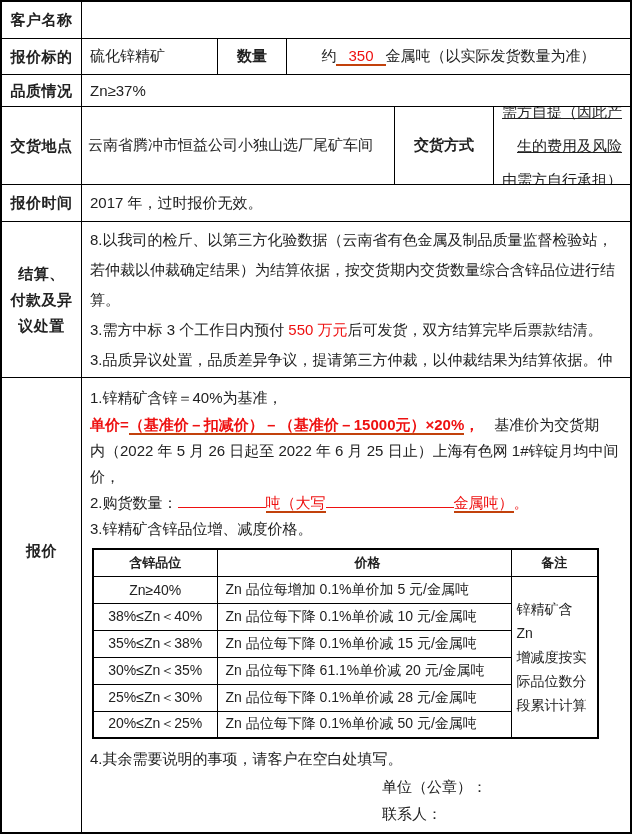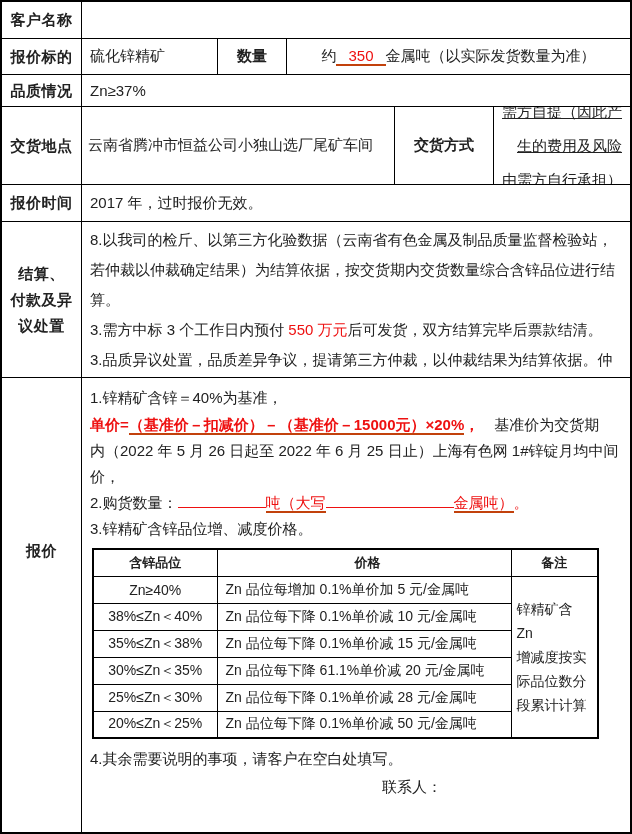--- a/index.html
+++ b/index.html
@@ -152,19 +152,20 @@
           <tr>
             <td class="col-grade">20%≤Zn＜25%</td>
             <td class="col-price">Zn 品位每下降 0.1%单价减 50 元/金属吨</td>
           </tr>
         </tbody>
       </table>
 
       <p class="item4">4.其余需要说明的事项，请客户在空白处填写。</p>
 
       <div class="sig">
+        <div>单位（公章）：</div>
         <div>联系人：</div>
 
       </div>
     </div>
   </div>
 
 </div>
 
 </body></html>

